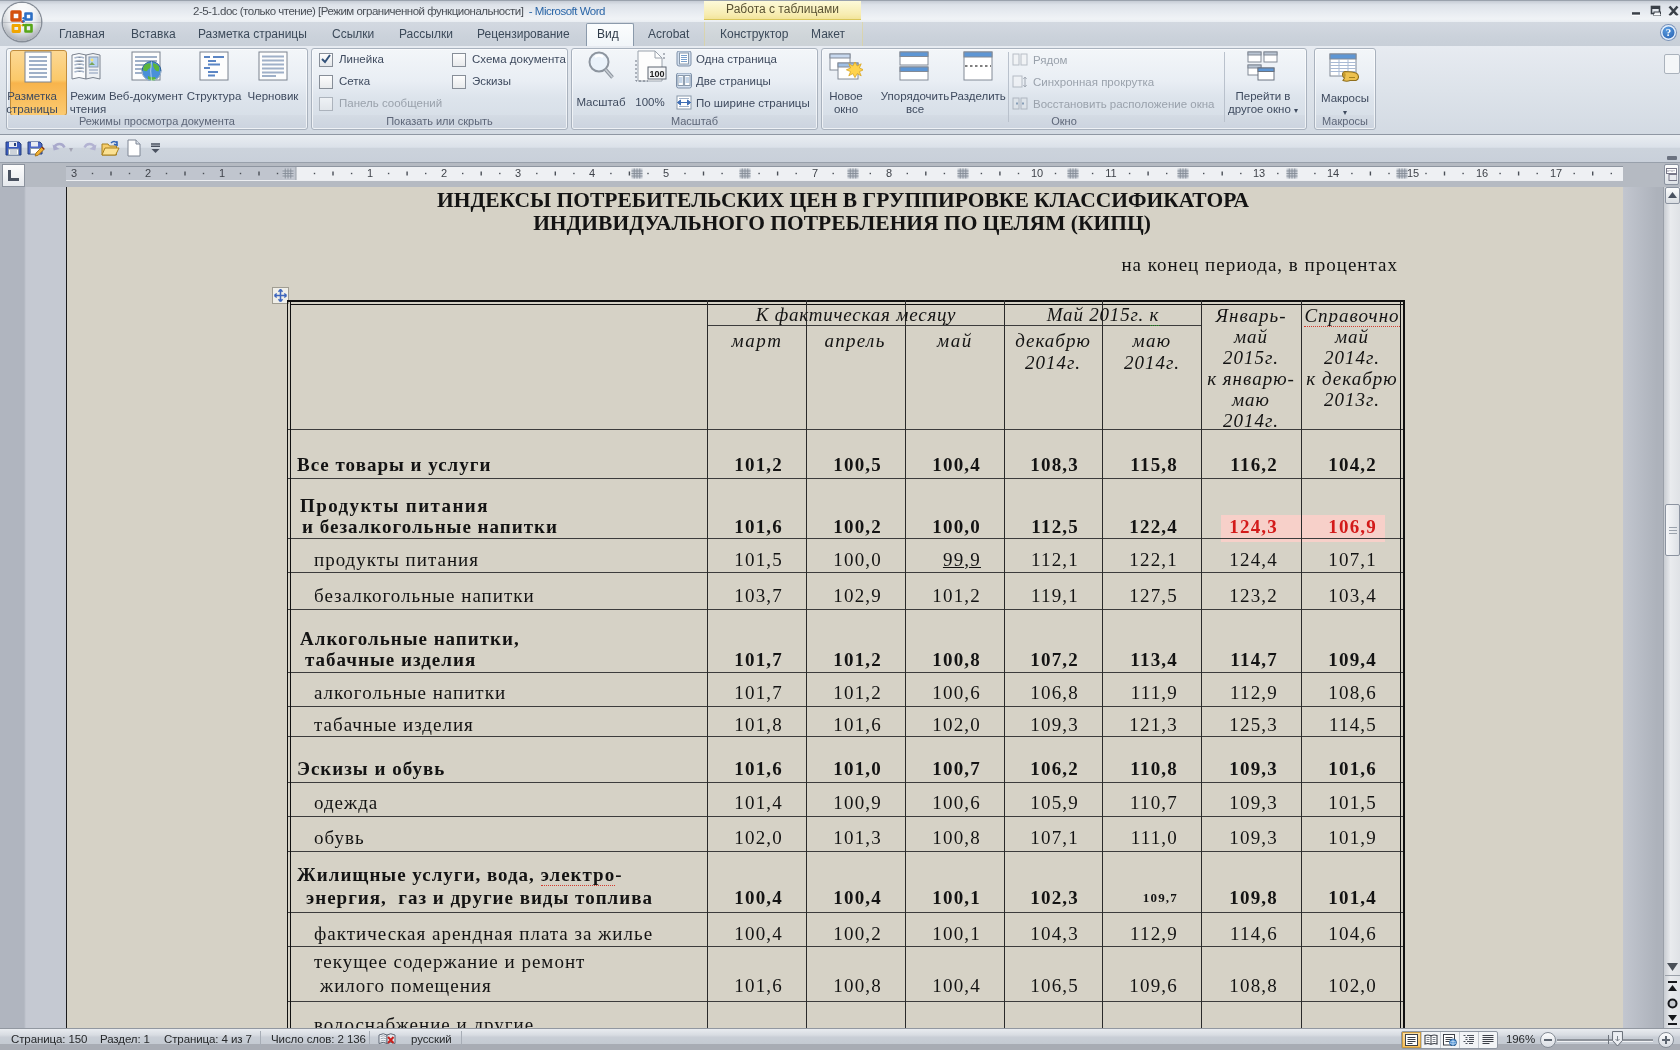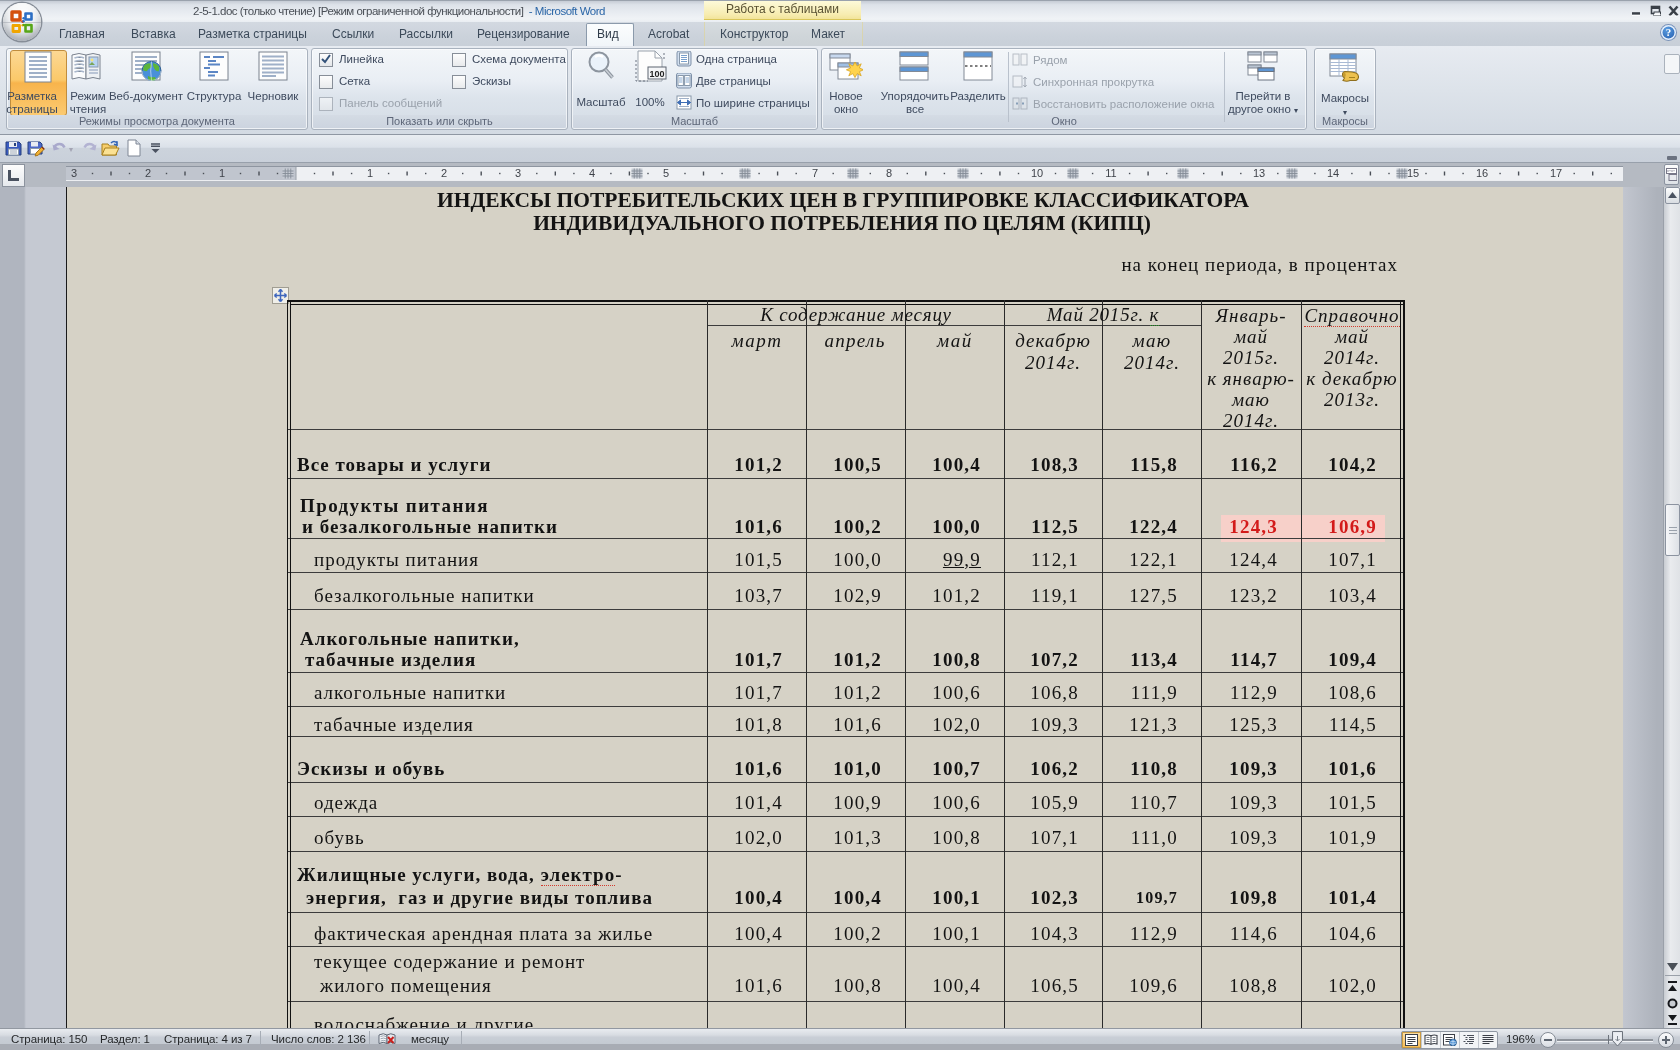--- a/index.html
+++ b/index.html
@@ -506,21 +506,21 @@
 <div style="position:absolute;left:290px;top:113px;width:1px;height:728px;background:#111;"></div>
 <div style="position:absolute;left:707px;top:113px;width:1px;height:728px;background:#2a2a2a;"></div>
 <div style="position:absolute;left:806px;top:113px;width:1px;height:728px;background:#2a2a2a;"></div>
 <div style="position:absolute;left:905px;top:113px;width:1px;height:728px;background:#2a2a2a;"></div>
 <div style="position:absolute;left:1004px;top:113px;width:1px;height:728px;background:#2a2a2a;"></div>
 <div style="position:absolute;left:1102px;top:113px;width:1px;height:728px;background:#2a2a2a;"></div>
 <div style="position:absolute;left:1201px;top:113px;width:1px;height:728px;background:#2a2a2a;"></div>
 <div style="position:absolute;left:1301px;top:113px;width:1px;height:728px;background:#2a2a2a;"></div>
 <div style="position:absolute;left:1400px;top:113px;width:1px;height:728px;background:#111;"></div>
 <div style="position:absolute;left:1403px;top:113px;width:2px;height:728px;background:#111;"></div>
-<div style="position:absolute;font-family:'Liberation Serif',serif;font-size:19px;line-height:20px;color:#131313;white-space:pre;font-style:italic;letter-spacing:0.8px;left:306px;width:1100px;top:117.6px;text-align:center;">К содержание месяцу</div>
+<div style="position:absolute;font-family:'Liberation Serif',serif;font-size:19px;line-height:20px;color:#131313;white-space:pre;font-style:italic;letter-spacing:0.8px;left:306px;width:1100px;top:117.6px;text-align:center;">К фактическая месяцу</div>
 <div style="position:absolute;font-family:'Liberation Serif',serif;font-size:19px;line-height:20px;color:#131313;white-space:pre;font-style:italic;letter-spacing:0.8px;left:553px;width:1100px;top:117.6px;text-align:center;">Май 2015г. <span style="border-bottom:1.6px dotted #2f9e2f;">к</span></div>
 <div style="position:absolute;font-family:'Liberation Serif',serif;font-size:19px;line-height:20px;color:#131313;white-space:pre;font-style:italic;letter-spacing:1.6px;left:207px;width:1100px;top:143.6px;text-align:center;">март</div>
 <div style="position:absolute;font-family:'Liberation Serif',serif;font-size:19px;line-height:20px;color:#131313;white-space:pre;font-style:italic;letter-spacing:1.3px;left:305px;width:1100px;top:143.6px;text-align:center;">апрель</div>
 <div style="position:absolute;font-family:'Liberation Serif',serif;font-size:19px;line-height:20px;color:#131313;white-space:pre;font-style:italic;letter-spacing:1.6px;left:405px;width:1100px;top:143.6px;text-align:center;">май</div>
 <div style="position:absolute;font-family:'Liberation Serif',serif;font-size:19px;line-height:20px;color:#131313;white-space:pre;font-style:italic;letter-spacing:1.0px;left:503px;width:1100px;top:143.6px;text-align:center;">декабрю</div>
 <div style="position:absolute;font-family:'Liberation Serif',serif;font-size:19px;line-height:20px;color:#131313;white-space:pre;font-style:italic;letter-spacing:1.0px;left:503px;width:1100px;top:165.6px;text-align:center;">2014г.</div>
 <div style="position:absolute;font-family:'Liberation Serif',serif;font-size:19px;line-height:20px;color:#131313;white-space:pre;font-style:italic;letter-spacing:1.3px;left:602px;width:1100px;top:143.6px;text-align:center;">маю</div>
 <div style="position:absolute;font-family:'Liberation Serif',serif;font-size:19px;line-height:20px;color:#131313;white-space:pre;font-style:italic;letter-spacing:1.0px;left:602px;width:1100px;top:165.6px;text-align:center;">2014г.</div>
 <div style="position:absolute;font-family:'Liberation Serif',serif;font-size:19px;line-height:20px;color:#131313;white-space:pre;font-style:italic;letter-spacing:1.0px;left:701px;width:1100px;top:118.6px;text-align:center;">Январь-</div>
 <div style="position:absolute;font-family:'Liberation Serif',serif;font-size:19px;line-height:20px;color:#131313;white-space:pre;font-style:italic;letter-spacing:1.0px;left:701px;width:1100px;top:139.6px;text-align:center;">май</div>
@@ -614,21 +614,21 @@
 <div style="position:absolute;font-family:'Liberation Serif',serif;font-size:19px;line-height:20px;color:#131313;white-space:pre;letter-spacing:1.2px;right:601px;top:640.6px;text-align:right;">107,1</div>
 <div style="position:absolute;font-family:'Liberation Serif',serif;font-size:19px;line-height:20px;color:#131313;white-space:pre;letter-spacing:1.2px;right:502px;top:640.6px;text-align:center;">111,0</div>
 <div style="position:absolute;font-family:'Liberation Serif',serif;font-size:19px;line-height:20px;color:#131313;white-space:pre;letter-spacing:1.2px;right:402px;top:640.6px;text-align:right;">109,3</div>
 <div style="position:absolute;font-family:'Liberation Serif',serif;font-size:19px;line-height:20px;color:#131313;white-space:pre;letter-spacing:1.2px;right:303px;top:640.6px;text-align:right;">101,9</div>
 <div style="position:absolute;font-family:'Liberation Serif',serif;font-size:19px;line-height:20px;color:#131313;white-space:pre;font-weight:bold;letter-spacing:1.0px;left:297px;top:677.6px;">Жилищные услуги, вода, <span style="border-bottom:1.6px dotted #d23a2e;">электро</span>-</div>
 <div style="position:absolute;font-family:'Liberation Serif',serif;font-size:19px;line-height:20px;color:#131313;white-space:pre;font-weight:bold;letter-spacing:1.0px;left:306px;top:700.6px;">энергия,  газ и другие виды топлива</div>
 <div style="position:absolute;font-family:'Liberation Serif',serif;font-size:19px;line-height:20px;color:#131313;white-space:pre;font-weight:bold;letter-spacing:1.2px;right:897px;top:700.6px;text-align:right;">100,4</div>
 <div style="position:absolute;font-family:'Liberation Serif',serif;font-size:19px;line-height:20px;color:#131313;white-space:pre;font-weight:bold;letter-spacing:1.2px;right:798px;top:700.6px;text-align:right;">100,4</div>
 <div style="position:absolute;font-family:'Liberation Serif',serif;font-size:19px;line-height:20px;color:#131313;white-space:pre;font-weight:bold;letter-spacing:1.2px;right:699px;top:700.6px;text-align:right;">100,1</div>
 <div style="position:absolute;font-family:'Liberation Serif',serif;font-size:19px;line-height:20px;color:#131313;white-space:pre;font-weight:bold;letter-spacing:1.2px;right:601px;top:700.6px;text-align:right;">102,3</div>
-<div style="position:absolute;font-family:'Liberation Serif',serif;font-size:16px;line-height:20px;color:#131313;white-space:pre;font-weight:bold;letter-spacing:1.2px;right:502px;top:700.6px;text-align:center;">109,7</div>
+<div style="position:absolute;font-family:'Liberation Serif',serif;font-size:13px;line-height:20px;color:#131313;white-space:pre;font-weight:bold;letter-spacing:1.2px;right:502px;top:700.6px;text-align:center;">109,7</div>
 <div style="position:absolute;font-family:'Liberation Serif',serif;font-size:19px;line-height:20px;color:#131313;white-space:pre;font-weight:bold;letter-spacing:1.2px;right:402px;top:700.6px;text-align:right;">109,8</div>
 <div style="position:absolute;font-family:'Liberation Serif',serif;font-size:19px;line-height:20px;color:#131313;white-space:pre;font-weight:bold;letter-spacing:1.2px;right:303px;top:700.6px;text-align:right;">101,4</div>
 <div style="position:absolute;font-family:'Liberation Serif',serif;font-size:19px;line-height:20px;color:#131313;white-space:pre;letter-spacing:1.0px;left:314px;top:736.6px;">фактическая арендная плата за жилье</div>
 <div style="position:absolute;font-family:'Liberation Serif',serif;font-size:19px;line-height:20px;color:#131313;white-space:pre;letter-spacing:1.2px;right:897px;top:736.6px;text-align:right;">100,4</div>
 <div style="position:absolute;font-family:'Liberation Serif',serif;font-size:19px;line-height:20px;color:#131313;white-space:pre;letter-spacing:1.2px;right:798px;top:736.6px;text-align:right;">100,2</div>
 <div style="position:absolute;font-family:'Liberation Serif',serif;font-size:19px;line-height:20px;color:#131313;white-space:pre;letter-spacing:1.2px;right:699px;top:736.6px;text-align:right;">100,1</div>
 <div style="position:absolute;font-family:'Liberation Serif',serif;font-size:19px;line-height:20px;color:#131313;white-space:pre;letter-spacing:1.2px;right:601px;top:736.6px;text-align:right;">104,3</div>
 <div style="position:absolute;font-family:'Liberation Serif',serif;font-size:19px;line-height:20px;color:#131313;white-space:pre;letter-spacing:1.2px;right:502px;top:736.6px;text-align:right;">112,9</div>
 <div style="position:absolute;font-family:'Liberation Serif',serif;font-size:19px;line-height:20px;color:#131313;white-space:pre;letter-spacing:1.2px;right:402px;top:736.6px;text-align:right;">114,6</div>
 <div style="position:absolute;font-family:'Liberation Serif',serif;font-size:19px;line-height:20px;color:#131313;white-space:pre;letter-spacing:1.2px;right:303px;top:736.6px;text-align:right;">104,6</div>
@@ -649,21 +649,21 @@
   <span class="abs" style="left:164px;top:4px;">Страница: 4 из 7</span>
   <div class="abs" style="left:260px;top:2px;width:1px;height:18px;background:#a7adb6;"></div>
   <span class="abs" style="left:271px;top:4px;">Число слов: 2 136</span>
   <div class="abs" style="left:369px;top:2px;width:1px;height:18px;background:#a7adb6;"></div>
   <svg class="abs" style="left:377px;top:3px;" width="20" height="16" viewBox="0 0 20 16">
     <path d="M2,3 Q6.5,0.5 10,3 L10,11.5 Q6.5,9 2,11.5 Z" fill="#f7f8fa" stroke="#5e6774"></path>
     <path d="M18,3 Q13.5,0.5 10,3 L10,11.5 Q13.5,9 18,11.5 Z" fill="#e3e6eb" stroke="#5e6774"></path>
     <path d="M3.5,4.5 Q7,3 9,4.5 M3.5,6.8 Q7,5.3 9,6.8 M3.5,9.1 Q7,7.6 9,9.1" stroke="#9aa4b0" stroke-width="1" fill="none"></path>
     <path d="M11,5 l5.5,6 M16.5,5 l-5.5,6" stroke="#c9201d" stroke-width="2"></path>
   </svg>
-  <span class="abs" style="left:411px;top:4px;">месяцу</span>
+  <span class="abs" style="left:411px;top:4px;">русский</span>
   <div class="abs" style="left:461px;top:2px;width:1px;height:18px;background:#a7adb6;"></div>
 
   <div class="abs" style="left:1401px;top:2px;width:97px;height:18px;background:#f2f4f6;border:1px solid #8f97a2;border-radius:2px;box-sizing:border-box;">
     <div class="abs" style="left:19px;top:0;width:1px;height:16px;background:#c3c8cf;"></div>
     <div class="abs" style="left:38px;top:0;width:1px;height:16px;background:#c3c8cf;"></div>
     <div class="abs" style="left:57px;top:0;width:1px;height:16px;background:#c3c8cf;"></div>
     <div class="abs" style="left:76px;top:0;width:1px;height:16px;background:#c3c8cf;"></div>
     <div class="abs" style="left:0;top:0;width:19px;height:16px;background:linear-gradient(#fce1a9,#f6bc56);box-shadow:inset 0 0 0 1px #c99a43;"></div>
     <svg class="abs" style="left:3px;top:2px;" width="13" height="12" viewBox="0 0 13 12">
         <rect x="0.5" y="0.5" width="12" height="11" fill="#fff" stroke="#3c4048"></rect>

